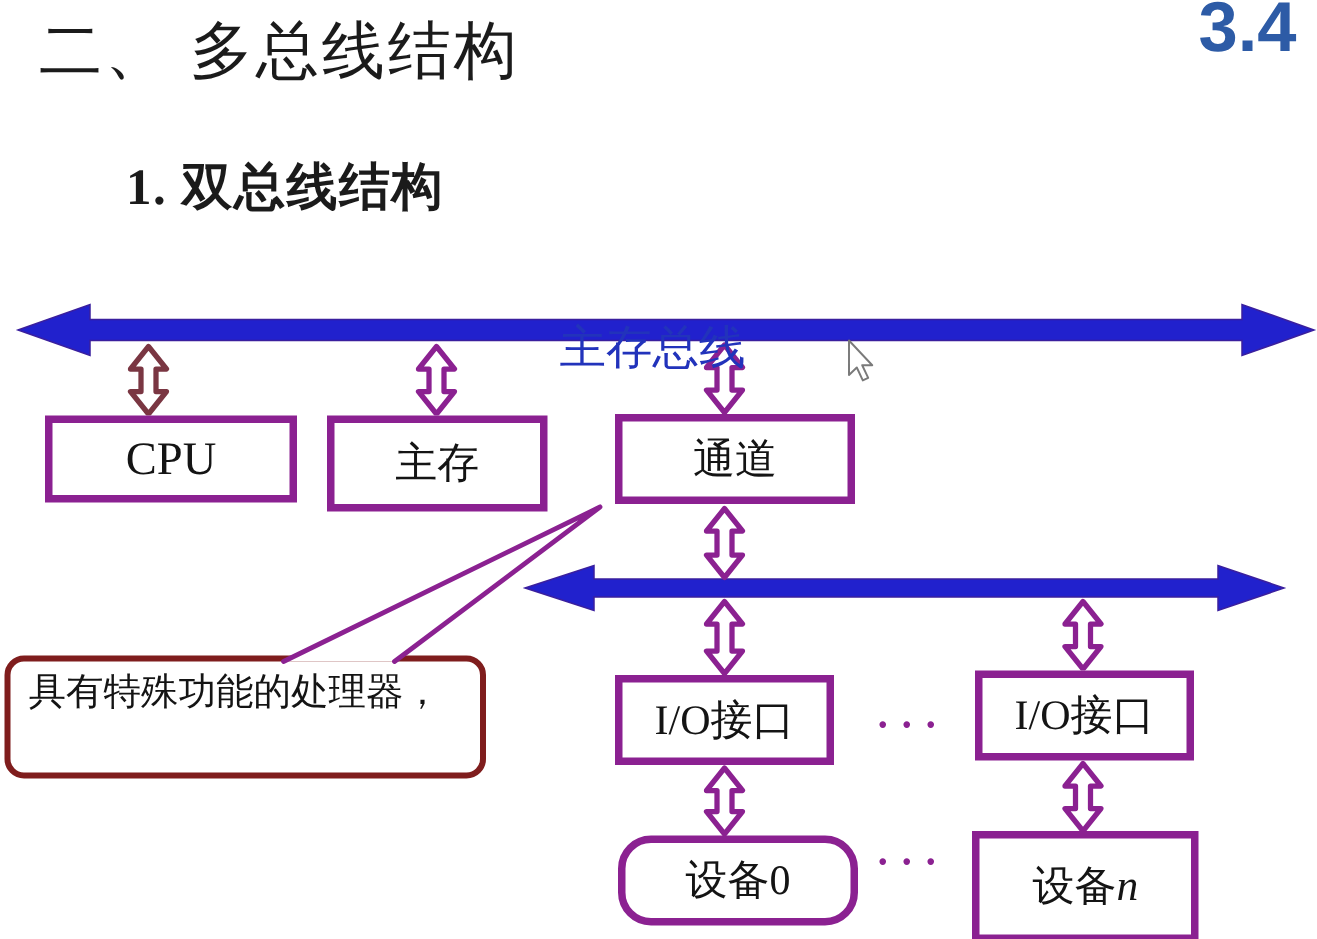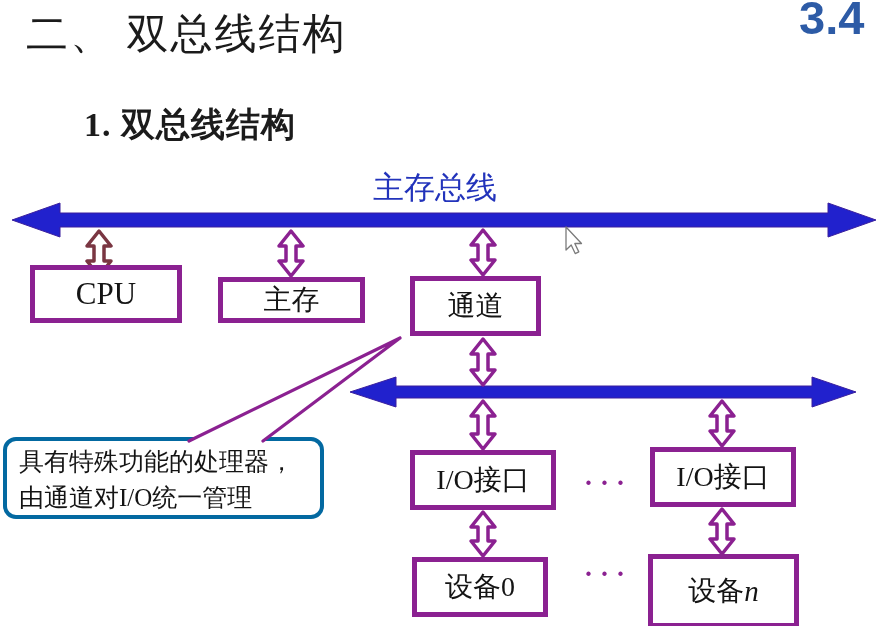--- a/index.html
+++ b/index.html
@@ -13,65 +13,64 @@
   }
   .corner-number {
     position:absolute; left:799px; top:-10px; font-size:47px; font-weight:bold;
     color:#2d5ba6; font-family:"Liberation Sans","DejaVu Sans",sans-serif; z-index:2;
   }
   .subtitle {
     position:absolute; left:84px; top:102px; font-size:34px; color:#1b1b1b;
     letter-spacing:1px; z-index:2; white-space:nowrap;font-weight:bold;
   }
   .bus-label {
-    position:absolute; color:#2233bb; font-size:31px; z-index:4; white-space:nowrap;
+    position:absolute; color:#2233bb; font-size:31px; z-index:4; white-space:nowrap;margin-top:44px;
   }
   .bus-label.main { left:373px; top:167px; }
   .bus-label.io   { left:539px; top:342px; }
   .box {
     position:absolute; box-sizing:border-box; background:#ffffff;
     border:5px solid #8b2191; display:flex; align-items:center; justify-content:center;
     font-size:28px; color:#141414; z-index:4; white-space:nowrap;
   }
-  .box.cpu      { left:30px;  top:265px; width:152px; height:58px; font-size:31px; }
-  .box.mem      { left:218px; top:277px; width:147px; height:46px; }
-  .box.channel  { left:410px; top:276px; width:131px; height:60px; }
+  .box.cpu      { left:30px;  top:277px; width:168px; height:58px; font-size:31px; }
+  .box.mem      { left:218px; top:277px; width:147px; height:64px; }
+  .box.channel  { left:410px; top:276px; width:160px; height:60px; }
   .box.ioif1    { left:410px; top:450px; width:146px; height:60px; }
   .box.ioif2    { left:650px; top:447px; width:146px; height:60px; }
-  .box.dev0     { left:412px; top:557px; width:136px; height:60px; }
+  .box.dev0     { left:412px; top:557px; width:160px; height:60px;border-radius:22px; }
   .box.devn     { left:648px; top:554px; width:151px; height:74px; }
   .box .var { font-style:italic; font-size:29px; }
   .ellipsis {
     position:absolute; color:#8b2191; font-size:27px; font-weight:900;
     letter-spacing:7px; z-index:4; line-height:26px;
   }
   .ellipsis.row1 { left:584px; top:470px; }
   .ellipsis.row2 { left:584px; top:561px; }
   .callout {
     position:absolute; left:3px; top:437px; width:321px; height:82px;
-    box-sizing:border-box; background:#ffffff; border:4px solid #0369a1;
+    box-sizing:border-box; background:#ffffff; border:4px solid #7f1d1d;
     border-radius:13px; z-index:2; padding:3px 0 0 12px;
     font-size:25px; line-height:36px; color:#141414; white-space:nowrap;
   }
   svg.overlay { position:absolute; left:0; top:0; z-index:3; }
 </style>
 </head>
 <body>
 
 <div class="canvas">
 
-  <div class="title">二、 双总线结构</div>
+  <div class="title">二、 多总线结构</div>
   <div class="corner-number">3.4</div>
   <div class="subtitle">1. 双总线结构</div>
 
   <div class="bus-label main">主存总线</div>
 
   <div class="callout">
     <div>具有特殊功能的处理器，</div>
-    <div>由通道对I/O统一管理</div>
   </div>
 
   <svg class="overlay" width="878" height="626" viewBox="0 0 878 626">
 
     <path d="M189,441 L400,338 L263,441 Z" fill="#ffffff" stroke="none"></path>
     <path d="M189,441 L400,338 M400,338 L263,441" fill="none" stroke="#8b2191" stroke-width="3.2" stroke-linecap="round"></path>
 
     <polygon points="12,220 60,203 60,213 828,213 828,203 876,220 828,237 828,227 60,227 60,237" fill="#2121cd" stroke="#3a1f9e" stroke-width="1"></polygon>
 
     <polygon points="350,392 396,377 396,386 812,386 812,377 856,392 812,407 812,398 396,398 396,407" fill="#2121cd" stroke="#3a1f9e" stroke-width="1"></polygon>

